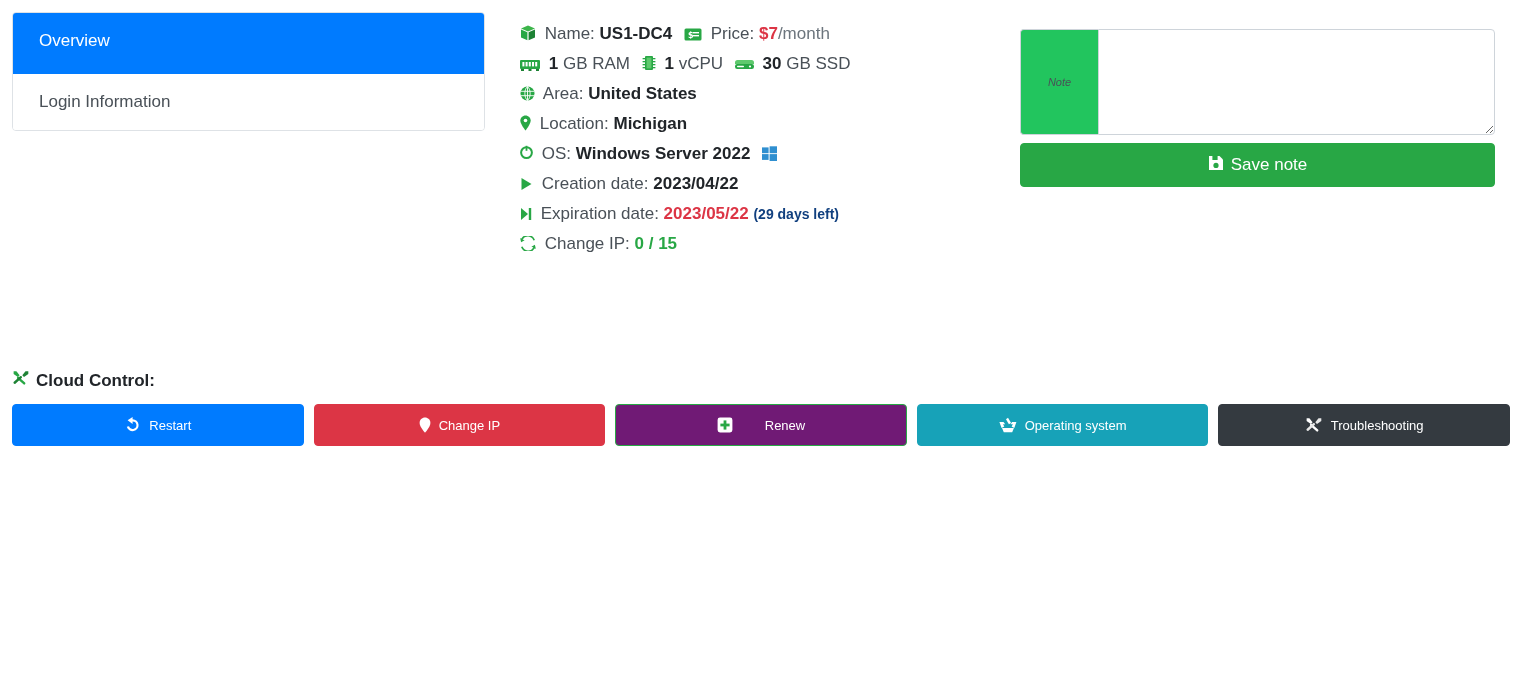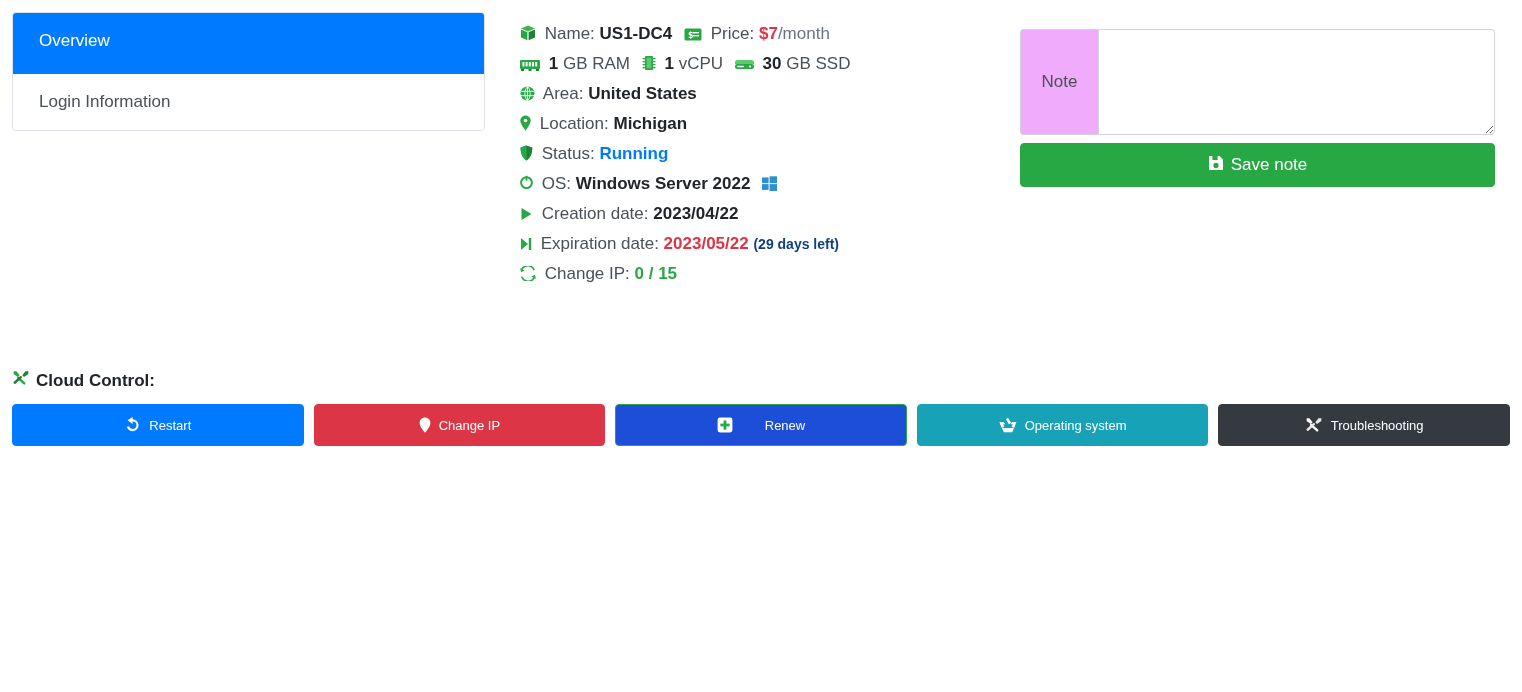--- a/index.html
+++ b/index.html
@@ -98,29 +98,30 @@
     box-sizing: border-box;
   }
   .note-group {
     display: flex;
     align-items: stretch;
     width: 475px;
   }
   .note-addon {
     width: 77px;
     flex: 0 0 77px;
-    background: #f0abfc;
+    background: #22c55e;
     border: 1px solid #ced4da;
     border-right: none;
     border-radius: 4px 0 0 4px;
     display: flex;
     align-items: center;
     justify-content: center;
-    font-size: 17px;
+    font-size: 11px;
     color: #495057;
+    font-style: italic;
   }
   .note-textarea {
     flex: 1 1 auto;
     height: 106px;
     border: 1px solid #ced4da;
     border-radius: 0 4px 4px 0;
     resize: both;
     font-family: "Liberation Sans", sans-serif;
     font-size: 16px;
     color: #495057;
@@ -179,21 +180,21 @@
     display: flex;
     align-items: center;
     justify-content: center;
     gap: 8px;
     box-sizing: border-box;
     padding: 0 6px;
   }
   .cc-btn .bico { display: inline-flex; align-items: center; }
   .cc-btn.primary { background: #007bff; border-color: #007bff; }
   .cc-btn.danger  { background: #dc3545; border-color: #dc3545; }
-  .cc-btn.success { background: #1d4ed8; border-color: #28a745; gap: 32px; }
+  .cc-btn.success { background: #701a75; border-color: #28a745; gap: 32px; }
   .cc-btn.warning { background: #ffc107; border-color: #ffc107; color: #212529; }
   .cc-btn.info    { background: #17a2b8; border-color: #17a2b8; }
   .cc-btn.dark    { background: #343a40; border-color: #343a40; }
 </style>
 </head>
 <body>
 
 <div class="page">
 
   <div class="top-row">
@@ -295,30 +296,20 @@
         <span class="ic">
           <svg width="11" height="16" viewBox="0 0 11 16">
             <path d="M5.5 0.4 C2.6 0.4 0.3 2.7 0.3 5.6 C0.3 9.3 5.5 15.6 5.5 15.6 C5.5 15.6 10.7 9.3 10.7 5.6 C10.7 2.7 8.4 0.4 5.5 0.4 Z" fill="#28a745"></path>
             <circle cx="5.5" cy="5.5" r="1.8" fill="#ffffff"></circle>
           </svg>
         </span>
         <span class="lbl">Location:</span>
         <b>Michigan</b>
       </div>
 
-      <div class="spec-line">
-        <span class="ic">
-          <svg width="13" height="16" viewBox="0 0 13 16">
-            <path d="M6.5 0.5 L12.4 2.6 C12.4 8.4 10.6 13.2 6.5 15.5 C2.4 13.2 0.6 8.4 0.6 2.6 Z" fill="#1e8235"></path>
-            <path d="M6.5 0.5 L6.5 15.5 C2.4 13.2 0.6 8.4 0.6 2.6 Z" fill="#28a745"></path>
-          </svg>
-        </span>
-        <span class="lbl">Status:</span>
-        <span class="val-blue">Running</span>
-      </div>
 
       <div class="spec-line">
         <span class="ic">
           <svg width="13" height="16" viewBox="0 0 13 16">
             <path d="M6.5 2.2 A5.4 5.4 0 1 0 6.5 13.0 A5.4 5.4 0 1 0 6.5 2.2 Z" fill="none" stroke="#28a745" stroke-width="2"></path>
             <rect x="5.6" y="0.8" width="1.8" height="5" fill="#28a745"></rect>
           </svg>
         </span>
         <span class="lbl">OS:</span>
         <b>Windows Server 2022</b>

